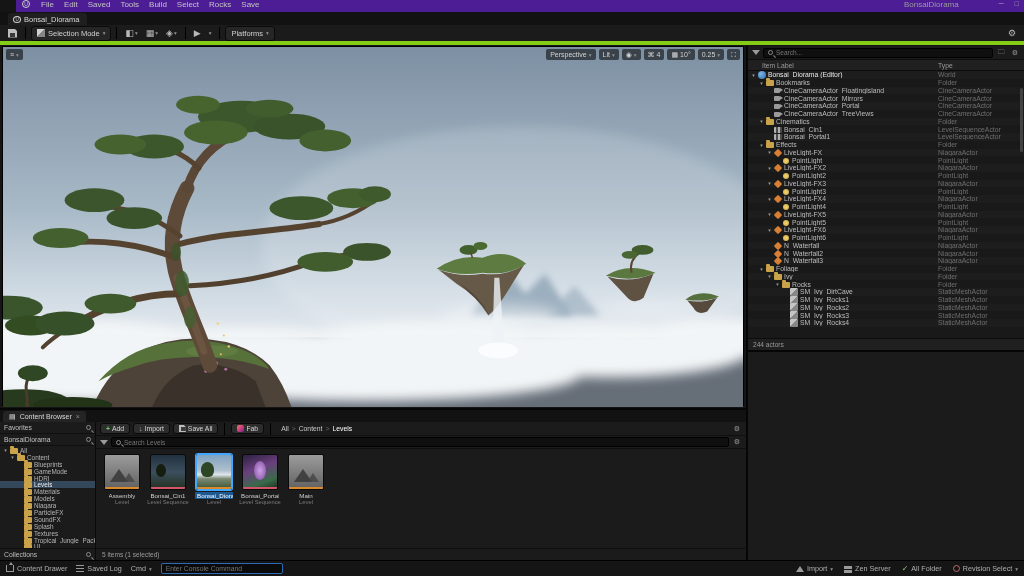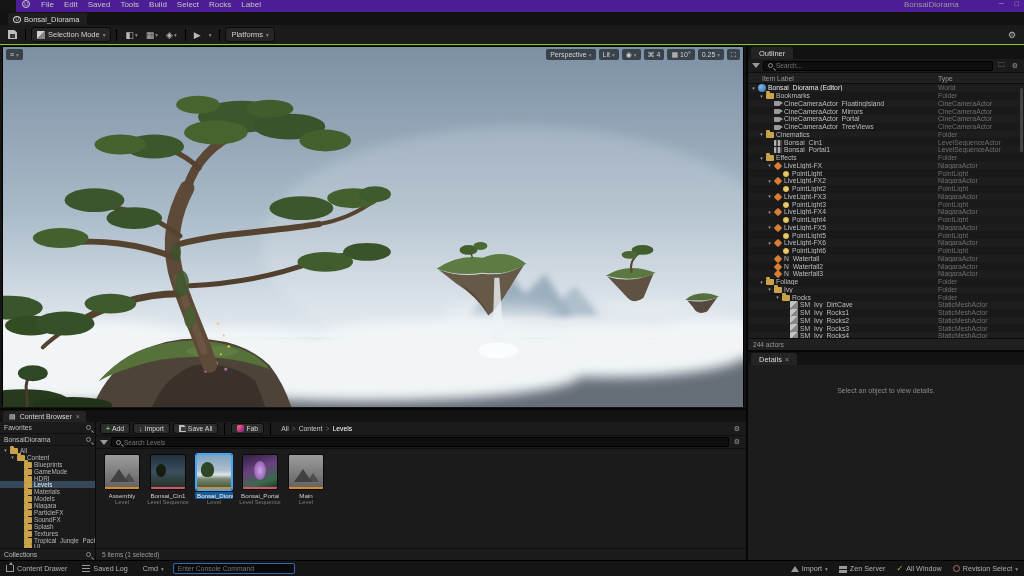--- a/index.html
+++ b/index.html
@@ -18,21 +18,21 @@
 .win-controls span{cursor:default}
 
 
 .tabbar{position:absolute;top:12px;left:0;width:100%;height:13px;background:#121212;display:flex;align-items:flex-end}
 .tab{display:flex;align-items:center;gap:3px;height:12px;padding:0 8px 0 5px;background:#1f1f1f;
   border-radius:3px 3px 0 0;font-size:7.5px;color:#d8d8d8;margin-left:8px}
 .tab .ue-logo{margin:0;width:7px;height:7px;font-size:4.5px}
 
 
 .toolbar{position:absolute;top:25px;left:0;width:100%;height:20px;background:#1b1b1b;
-  border-bottom:1px solid #84cc16;display:flex;align-items:center;font-size:7.5px;gap:2px;padding:0 5px}
+  border-bottom:4px solid #84cc16;display:flex;align-items:center;font-size:7.5px;gap:2px;padding:0 5px}
 .tb-icon{color:#b9b9b9;font-size:9px;padding:0 3px;display:flex;align-items:center;gap:1px}
 .tb-chip{display:flex;align-items:center;gap:3px;background:#262626;border:1px solid #0a0a0a;
   border-radius:3px;height:15px;padding:0 5px;color:#d0d0d0}
 .tb-sep{width:1px;height:12px;background:#000;margin:0 3px}
 .chev{font-size:5.5px;color:#8f8f8f}
 .cube{width:8px;height:8px;background:linear-gradient(135deg,#d0d0d0 50%,#868686 50%);flex:0 0 8px}
 .floppy{width:9px;height:9px;background:#bdbdbd;clip-path:polygon(0 0,72% 0,100% 28%,100% 100%,0 100%);position:relative}
 .floppy::after{content:"";position:absolute;left:2px;bottom:1px;width:5px;height:4px;background:#3a3a3a}
 
 
@@ -168,21 +168,21 @@
   <div class="menubar">
     <span class="ue-logo">U</span>
     <div id="menus" style="display:flex">
         <div class="menu-item">File</div>
         <div class="menu-item">Edit</div>
         <div class="menu-item">Saved</div>
         <div class="menu-item">Tools</div>
         <div class="menu-item">Build</div>
         <div class="menu-item">Select</div>
         <div class="menu-item">Rocks</div>
-        <div class="menu-item">Label</div>
+        <div class="menu-item">Save</div>
       </div>
     <span class="win-title">BonsaiDiorama</span>
     <div class="win-controls">
       <span>─</span>
       <span>□</span>
       <span>×</span>
     </div>
   </div>
 
   <div class="tabbar">
@@ -369,25 +369,20 @@
         </div>
         <div class="vp-chip">
           <span>⛶</span>
         </div>
       </div>
     </div>
   </div>
 
   <div class="right">
     <div class="outliner">
-      <div class="panel-tabrow">
-        <div class="panel-tab">
-          <span>Outliner</span>
-        </div>
-      </div>
       <div class="ol-search">
         <span class="funnel"></span>
         <div class="search-box">
           <span class="sicon"></span>
           <input placeholder="Search..." style="">
         </div>
         <span class="mini-icon">🗀</span>
         <span class="mini-icon">⚙</span>
       </div>
       <div class="ol-header">
@@ -592,31 +587,20 @@
             <span class="tico tico-mesh"></span>
             <span class="ol-label">SM_Ivy_Rocks4</span>
             <span class="ol-type">StaticMeshActor</span>
           </div>
         </div>
       <div style="position:relative">
           <span class="scrollbar" style="top:-250px"></span>
         </div>
       <div class="ol-status">
         <span>244 actors</span>
-      </div>
-    </div>
-    <div class="details">
-      <div class="panel-tabrow">
-        <div class="panel-tab">
-          <span>Details</span>
-          <span class="close-x">×</span>
-        </div>
-      </div>
-      <div class="details-body">
-        <span>Select an object to view details.</span>
       </div>
     </div>
   </div>
 
   <div class="cb">
     <div class="cb-tabrow">
       <div class="cb-tab">
         <span>▤</span>
         <span>Content Browser</span>
         <span class="close-x">×</span>
@@ -789,21 +773,21 @@
             </div>
           </div>
         <div class="cb-status">
           <span>5 items (1 selected)</span>
         </div>
       </div>
     </div>
   </div>
 
   <div class="statusbar">
-    <div id="sb-left" style="display:flex;gap:15px;align-items:flex-end">
+    <div id="sb-left" style="display:flex;gap:9px;align-items:flex-end">
         <div class="sb-item">
           <span class="sico sico-drawer"></span>
           <span>Content Drawer</span>
         </div>
         <div class="sb-item">
           <span class="sico sico-log"></span>
           <span>Saved Log</span>
         </div>
         <div class="sb-item">
           <span>Cmd</span>
@@ -818,21 +802,21 @@
           <span class="sico sico-trace"></span>
           <span>Import</span>
           <span class="chev">▾</span>
         </div>
         <div class="sb-item">
           <span class="sico sico-zen"></span>
           <span>Zen Server</span>
         </div>
         <div class="sb-item">
           <span class="sico-saved">✓</span>
-          <span>All Window</span>
+          <span>All Folder</span>
         </div>
         <div class="sb-item">
           <span class="sico sico-revision"></span>
           <span>Revision Select</span>
           <span class="chev">▾</span>
         </div>
       </div>
   </div>
 
 </div>

